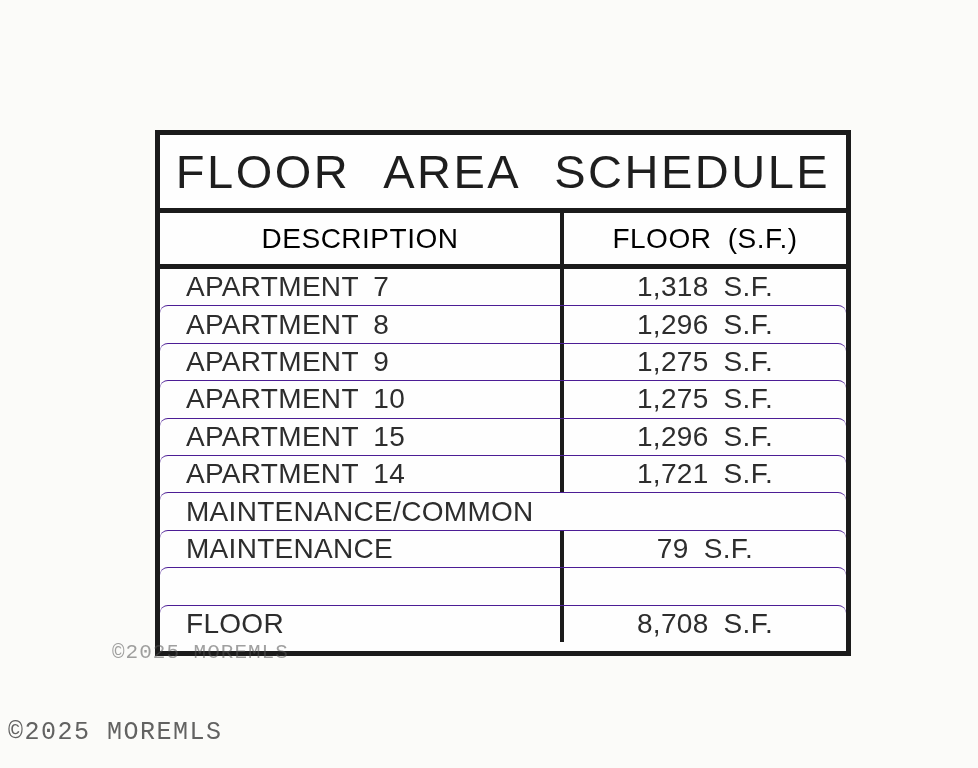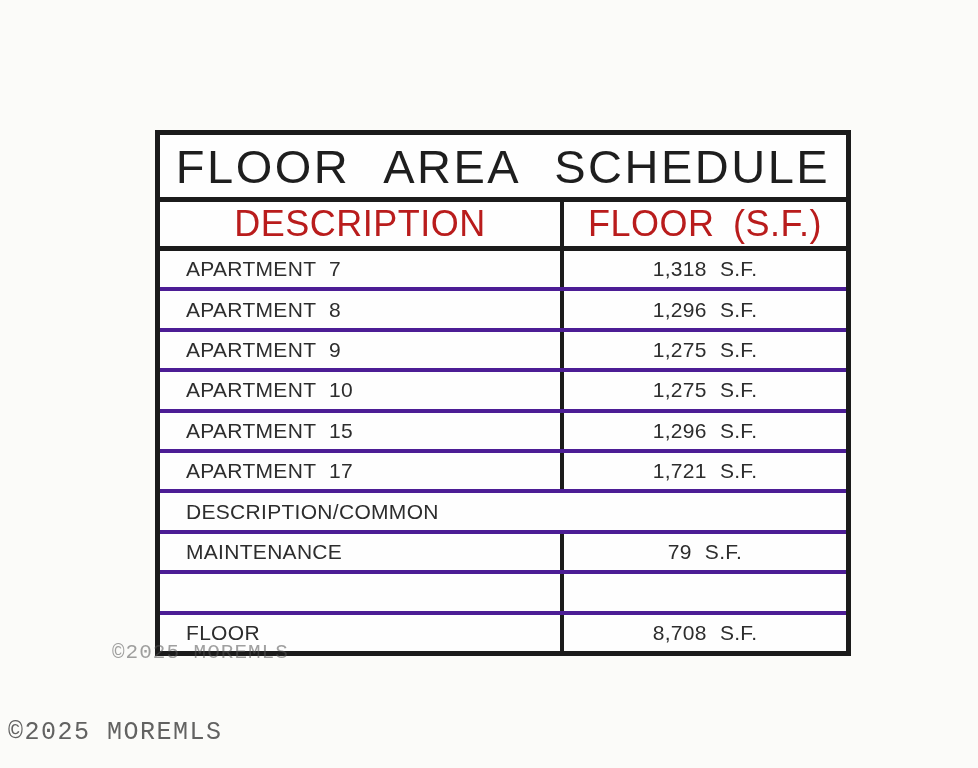--- a/index.html
+++ b/index.html
@@ -42,24 +42,24 @@
     justify-content: center;
     font-size: 47px;
     letter-spacing: 2.5px;
     word-spacing: 20px;
     color: #1e1e1e;
   }
   .header-row {
     height: 51px;
     border-bottom: 5px solid #1b1b1b;
     display: flex;
-    font-size: 36px;
+    font-size: 28px;
     letter-spacing: 0.5px;
     word-spacing: 8px;
-    color: #b91c1c;
+    color: #000000;
   }
   .header-row .cell {
     display: flex;
     align-items: center;
     justify-content: center;
   }
   .cell.desc {
     width: 400px;
     box-sizing: border-box;
   }
@@ -72,27 +72,28 @@
     justify-content: center;
   }
   .table-body {
     flex: 1;
     display: flex;
     flex-direction: column;
   }
   .data-row {
     height: 36.4px;
     display: flex;
-    font-size: 21px;
+    font-size: 28px;
     letter-spacing: 0.3px;
     word-spacing: 7px;
     color: #2d2d2d;
   }
   .data-row + .data-row {
-    border-top: 4px solid #4c1d95;
+    border-top: 1px solid #4c1d95;
+    border-radius: 8px;
   }
   .data-row .cell.desc {
     display: flex;
     align-items: center;
     padding-left: 26px;
   }
 
   
   .wm {
     position: absolute;
@@ -147,25 +148,25 @@
       </div>
       <div class="data-row">
         <div class="cell desc">APARTMENT 10</div>
         <div class="cell area">1,275 S.F.</div>
       </div>
       <div class="data-row">
         <div class="cell desc">APARTMENT 15</div>
         <div class="cell area">1,296 S.F.</div>
       </div>
       <div class="data-row">
-        <div class="cell desc">APARTMENT 17</div>
+        <div class="cell desc">APARTMENT 14</div>
         <div class="cell area">1,721 S.F.</div>
       </div>
       <div class="data-row">
-        <div class="cell desc">DESCRIPTION/COMMON</div>
+        <div class="cell desc">MAINTENANCE/COMMON</div>
       </div>
       <div class="data-row">
         <div class="cell desc">MAINTENANCE</div>
         <div class="cell area">79 S.F.</div>
       </div>
       <div class="data-row">
         <div class="cell desc"></div>
         <div class="cell area"></div>
       </div>
       <div class="data-row">

